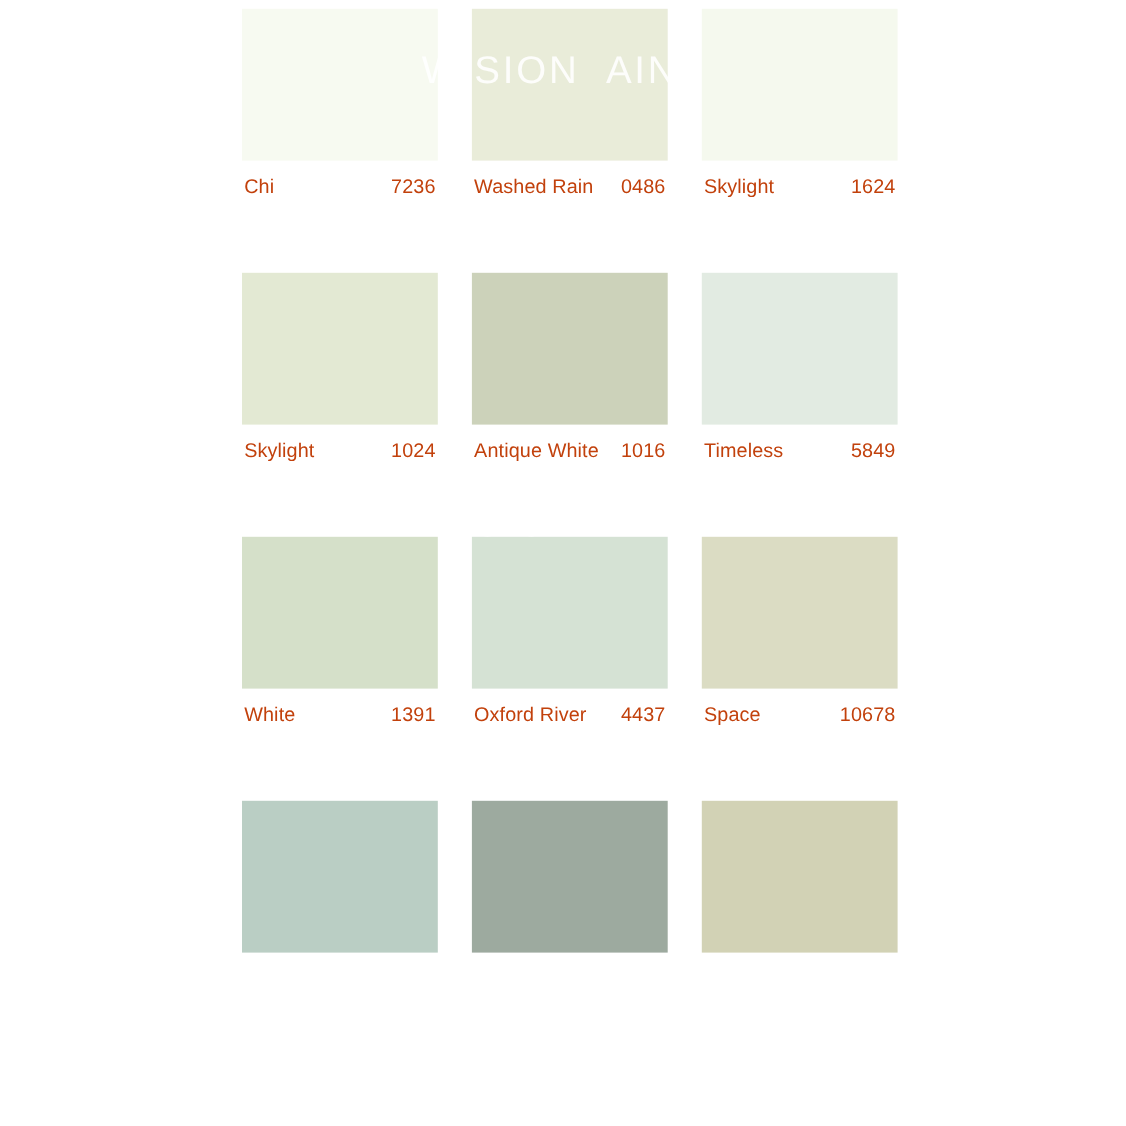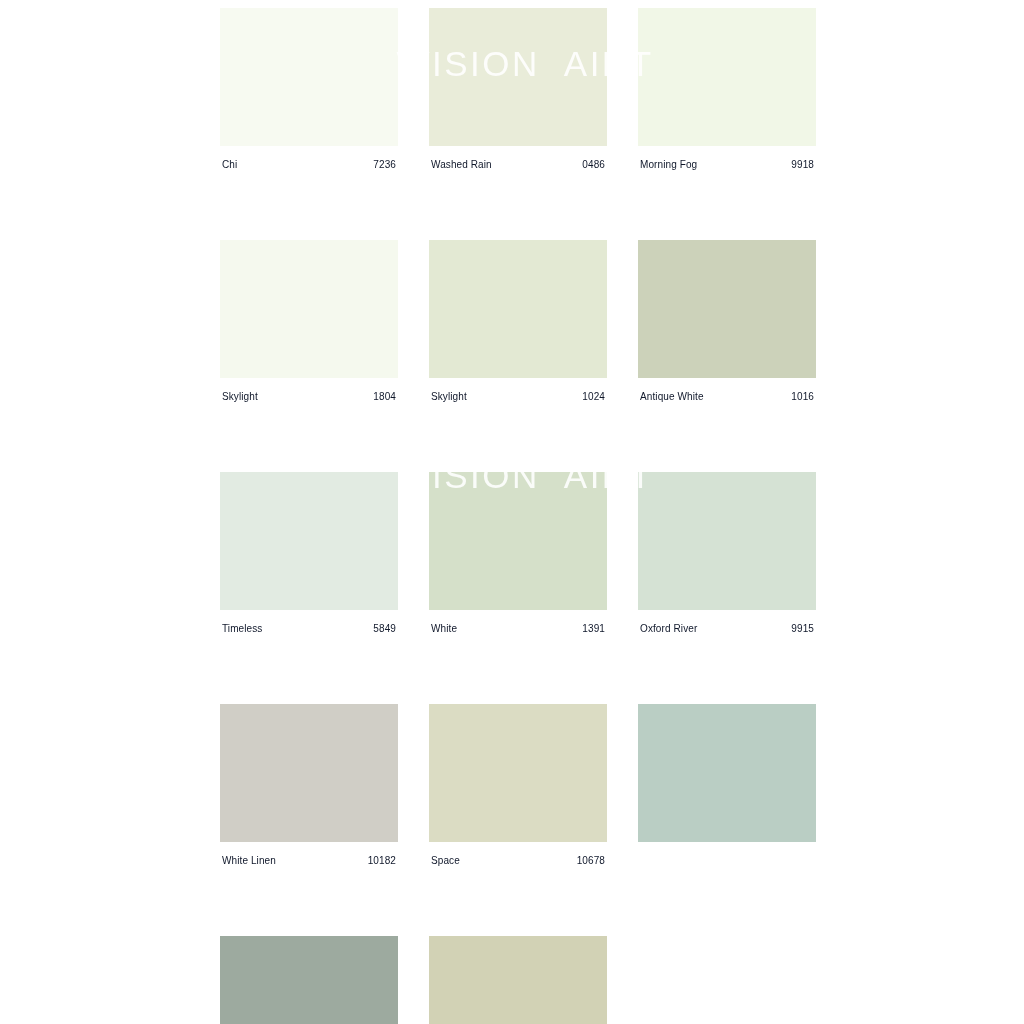--- a/index.html
+++ b/index.html
@@ -48,37 +48,36 @@
     display: flex;
     justify-content: space-between;
     align-items: baseline;
     margin-top: 14px;
     padding: 0 2px;
   }
 
   .swatch-name,
   .swatch-code {
     font-family: "Liberation Sans", sans-serif;
-    font-size: 10px;
+    font-size: 18px;
     line-height: 1;
-    color: #0f172a;
+    color: #c2410c;
     letter-spacing: 0.1px;
     white-space: nowrap;
   }
 
   .swatch-code {
     text-align: right;
   }
 
   
   .watermark-layer {
     position: absolute;
     inset: 0;
     pointer-events: none;
-    margin-left: 13px;
   }
 
   .watermark {
     position: absolute;
     left: 0;
     width: 1024px;
     text-align: center;
     font-family: "Liberation Sans", sans-serif;
     font-size: 35px;
     letter-spacing: 2.5px;
@@ -109,31 +108,24 @@
         </div>
       </div>
       <div class="swatch-card">
         <div class="swatch-chip" style="background: rgb(233, 236, 217);"></div>
         <div class="swatch-meta">
           <span class="swatch-name">Washed Rain</span>
           <span class="swatch-code">0486</span>
         </div>
       </div>
       <div class="swatch-card">
-        <div class="swatch-chip" style="background: rgb(241, 247, 231);"></div>
-        <div class="swatch-meta">
-          <span class="swatch-name">Morning Fog</span>
-          <span class="swatch-code">9918</span>
-        </div>
-      </div>
-      <div class="swatch-card">
         <div class="swatch-chip" style="background: rgb(245, 249, 238);"></div>
         <div class="swatch-meta">
           <span class="swatch-name">Skylight</span>
-          <span class="swatch-code">1804</span>
+          <span class="swatch-code">1624</span>
         </div>
       </div>
       <div class="swatch-card">
         <div class="swatch-chip" style="background: rgb(227, 233, 211);"></div>
         <div class="swatch-meta">
           <span class="swatch-name">Skylight</span>
           <span class="swatch-code">1024</span>
         </div>
       </div>
       <div class="swatch-card">
@@ -154,28 +146,21 @@
         <div class="swatch-chip" style="background: rgb(213, 224, 201);"></div>
         <div class="swatch-meta">
           <span class="swatch-name">White</span>
           <span class="swatch-code">1391</span>
         </div>
       </div>
       <div class="swatch-card">
         <div class="swatch-chip" style="background: rgb(213, 226, 212);"></div>
         <div class="swatch-meta">
           <span class="swatch-name">Oxford River</span>
-          <span class="swatch-code">9915</span>
-        </div>
-      </div>
-      <div class="swatch-card">
-        <div class="swatch-chip" style="background: rgb(208, 206, 198);"></div>
-        <div class="swatch-meta">
-          <span class="swatch-name">White Linen</span>
-          <span class="swatch-code">10182</span>
+          <span class="swatch-code">4437</span>
         </div>
       </div>
       <div class="swatch-card">
         <div class="swatch-chip" style="background: rgb(219, 220, 195);"></div>
         <div class="swatch-meta">
           <span class="swatch-name">Space</span>
           <span class="swatch-code">10678</span>
         </div>
       </div>
       <div class="swatch-card">

